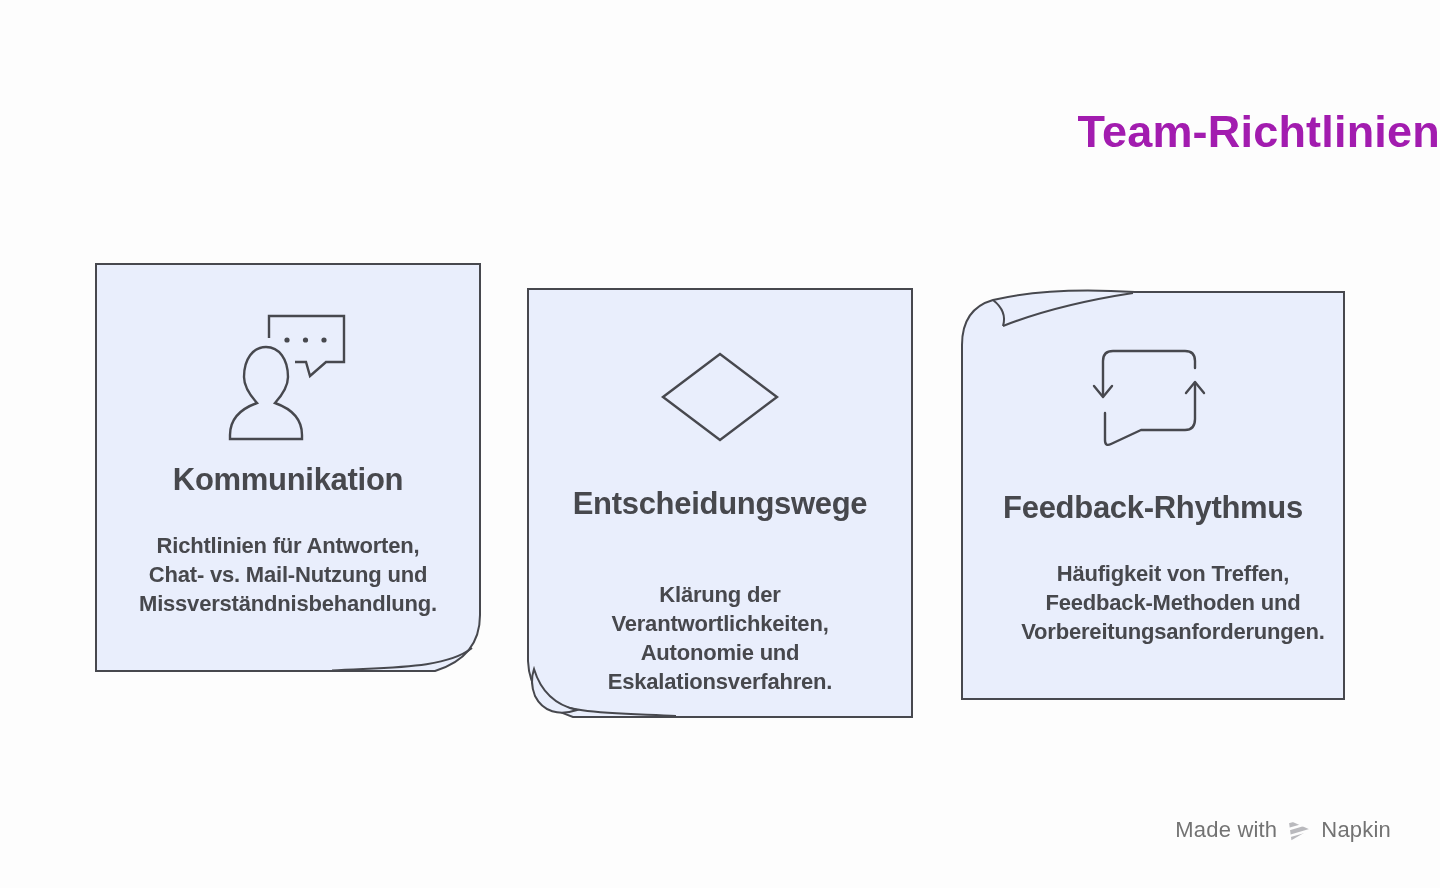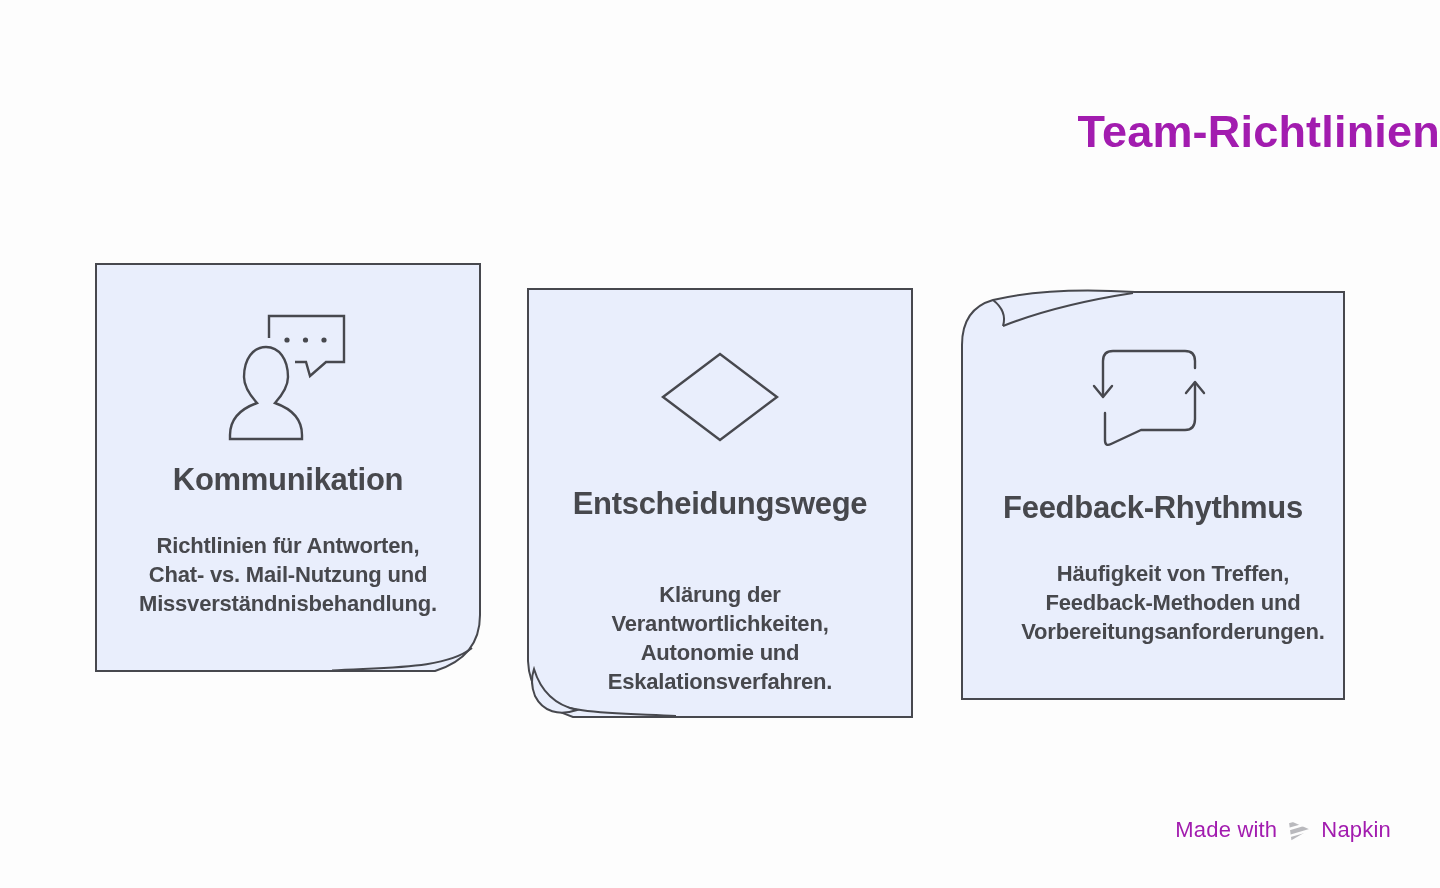--- a/index.html
+++ b/index.html
@@ -38,21 +38,21 @@
     font-size:22px; font-weight:700; line-height:29px;
     color:#47484d; letter-spacing:-0.2px; white-space:pre-line;
   }
   #card-1 .card-body { top:268px; }
   #card-2 .card-body { top:264px;margin-top:28px; }
   #card-3 .card-body { top:268px;padding-left:40px; }
 
   .watermark {
     position:absolute; right:49px; top:817px;
     display:flex; align-items:flex-start; gap:9px;
-    color:#a21caf; font-size:22px; font-weight:400; letter-spacing:0.2px;
+    color:#737373; font-size:22px; font-weight:400; letter-spacing:0.2px;
   }
   .watermark .logo { display:block; }
 </style>
 </head>
 <body>
 
 <div id="stage">
 
   <div class="main-title">Team-Richtlinien</div>
 

